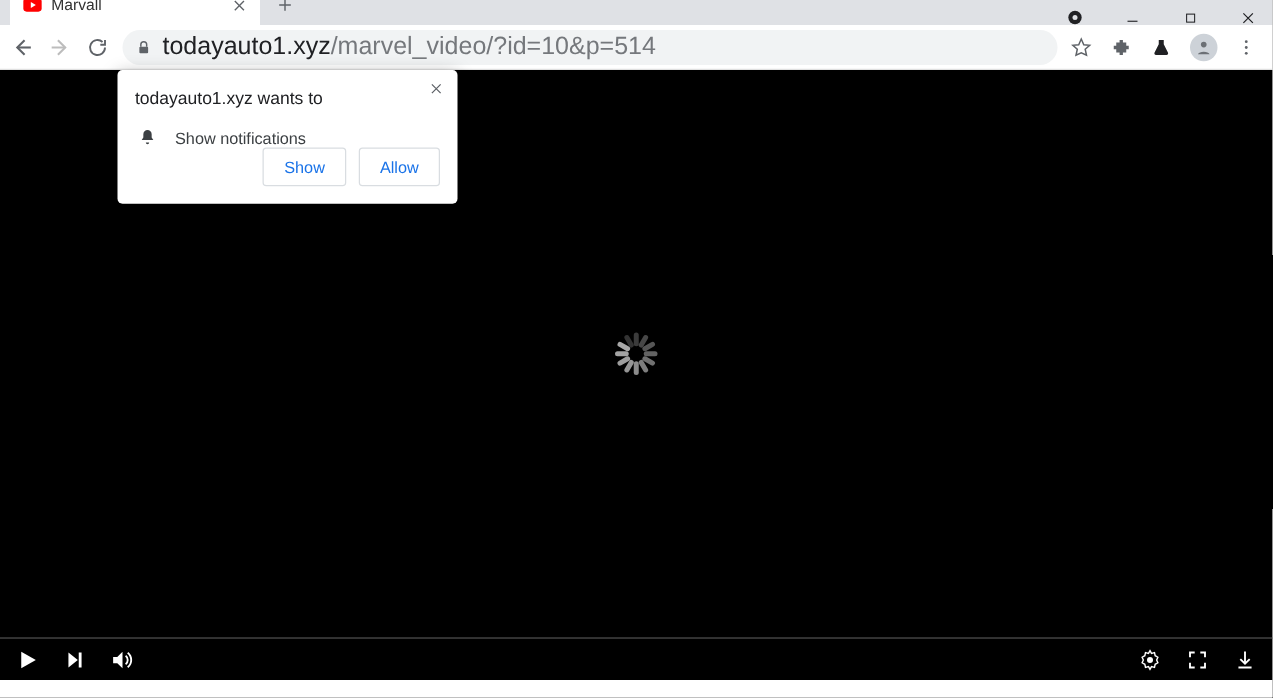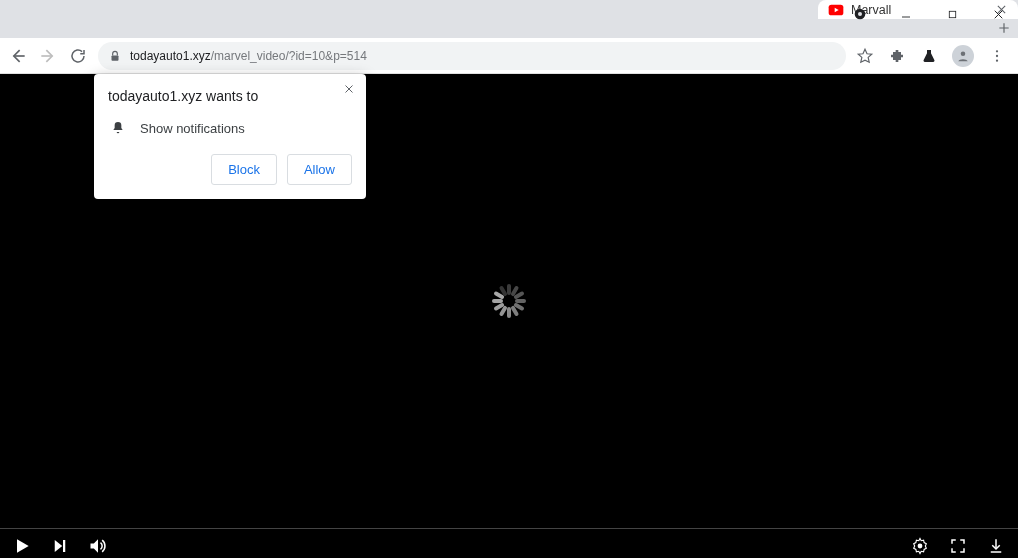--- a/index.html
+++ b/index.html
@@ -1,49 +1,49 @@
 <!DOCTYPE html>
 <html><head>
 <meta charset="utf-8">
 <style>
   * { box-sizing: border-box; margin: 0; padding: 0; }
   html, body { width: 1018px; height: 558px; overflow: hidden; font-family: "Segoe UI", Arial, sans-serif; background: #fff; }
   
   
-  .titlebar { height: 38px; background: #dfe1e5; display: flex; align-items: flex-end; position: relative; flex-direction: column; }
+  .titlebar { height: 20px; background: #dfe1e5; display: flex; align-items: flex-end; position: relative; }
   .tab { background: #fff; border-top-left-radius: 8px; border-top-right-radius: 8px; height: 32px; width: 200px; margin-left: 8px; display: flex; align-items: center; padding: 0 10px; gap: 7px; font-size: 12.5px; color: #333; }
   .tab .favicon { width: 16px; height: 16px; flex-shrink: 0; }
   .tab .title { flex: 1; overflow: hidden; white-space: nowrap; }
   .tab .close { width: 14px; height: 14px; display:flex; align-items:center; justify-content:center; color:#5f6368; }
   .newtab { width: 28px; height: 28px; display:flex; align-items:center; justify-content:center; color:#5f6368; margin-left:6px; margin-bottom:2px; }
   .window-buttons { position: absolute; right: 6px; top: 4px; display: flex; gap: 18px; align-items:center; }
   .win-btn { width: 28px; height: 20px; display:flex; align-items:center; justify-content:center; color:#333; }
   .shield-icon { width: 28px; height: 20px; display:flex; align-items:center; justify-content:center; }
 
   
   .toolbar { height: 36px; background: #fff; display: flex; align-items: center; padding: 0 8px; gap: 10px; border-bottom: 1px solid #e0e0e0; }
   .nav-icon { width: 20px; height: 20px; display:flex; align-items:center; justify-content:center; color:#5f6368; }
   .nav-icon.disabled { color:#bdbdbd; }
-  .omnibox { flex:1; height: 28px; background:#f1f3f4; border-radius:14px; display:flex; align-items:center; padding:0 10px; gap:8px; font-size:12px; color:#202124; }
+  .omnibox { flex:1; height: 28px; background:#f1f3f4; border-radius:14px; display:flex; align-items:center; padding:0 10px; gap:8px; font-size:20px; color:#202124; }
   .lock { width:14px; height:14px; display:flex; align-items:center; justify-content:center; color:#5f6368; }
   .url-part-domain { color:#202124; }
   .url-part-rest { color:#75787c; }
   .right-icons { display:flex; align-items:center; gap:14px; padding-right:4px; }
   .right-ic { width:18px; height:18px; display:flex; align-items:center; justify-content:center; color:#5f6368; }
   .avatar { width:22px; height:22px; border-radius:50%; background:#cdd2d8; display:flex; align-items:center; justify-content:center; color:#5f6368; }
 
   
   .content { position: relative; width: 1018px; height: 454px; background:#000; }
   .spinner { position:absolute; left:50%; top:50%; transform:translate(-50%,-50%); width:44px; height:44px; }
   .spinner div { position:absolute; left:50%; top:50%; width:4px; height:11px; background:#aaa; border-radius:2px; transform-origin: 0 0; }
 
   
   .perm-popup { position:absolute; left:94px; top:0; width:272px; background:#fff; border-radius:4px; box-shadow:0 3px 14px rgba(0,0,0,.28); z-index:30; padding:14px 14px 14px 14px; }
   .perm-title { font-size:14px; color:#202124; margin-bottom:16px; }
-  .perm-row { display:flex; align-items:center; gap:14px; font-size:13px; color:#3c4043; margin-bottom:18px; padding-left:2px;}
+  .perm-row { display:flex; align-items:center; gap:14px; font-size:13px; color:#3c4043; padding-left:2px;}
   .perm-close { position:absolute; top:6px; right:8px; width:18px; height:18px; display:flex; align-items:center; justify-content:center; color:#5f6368; }
   .perm-actions { display:flex; justify-content:flex-end; gap:10px; }
   .perm-btn { border:1px solid #d9dde1; background:#fff; color:#1a73e8; font-size:13px; padding:7px 16px; border-radius:3px; cursor:pointer; }
   
   
   .videobar { height:34px; width:1018px; background:#000; border-top:1px solid #444; display:flex; align-items:center; padding:0 12px; color:#fff; justify-content:space-between; }
   .vb-left, .vb-right { display:flex; align-items:center; gap:18px; }
   .vb-ic { width:20px; height:20px; display:flex; align-items:center; justify-content:center; color:#fff; }
 
   svg { display:block; }
@@ -185,21 +185,21 @@
     <div class="perm-row">
       <span>
         <svg viewBox="0 0 24 24" width="16" height="16">
             <path d="M12 3a5 5 0 0 0-5 5v4l-2 3h14l-2-3V8a5 5 0 0 0-5-5z" fill="#3c4043"></path>
             <path d="M10 18a2 2 0 0 0 4 0" fill="#3c4043"></path>
           </svg>
       </span>
       <span>Show notifications</span>
     </div>
     <div class="perm-actions">
-      <button class="perm-btn">Block</button>
+      <button class="perm-btn">Show</button>
       <button class="perm-btn">Allow</button>
     </div>
   </div>
 </div>
 
 <div class="videobar">
   <div class="vb-left">
     <span class="vb-ic">
       <svg viewBox="0 0 24 24" width="20" height="20">
           <polygon points="6,4 20,12 6,20" fill="#fff"></polygon>

